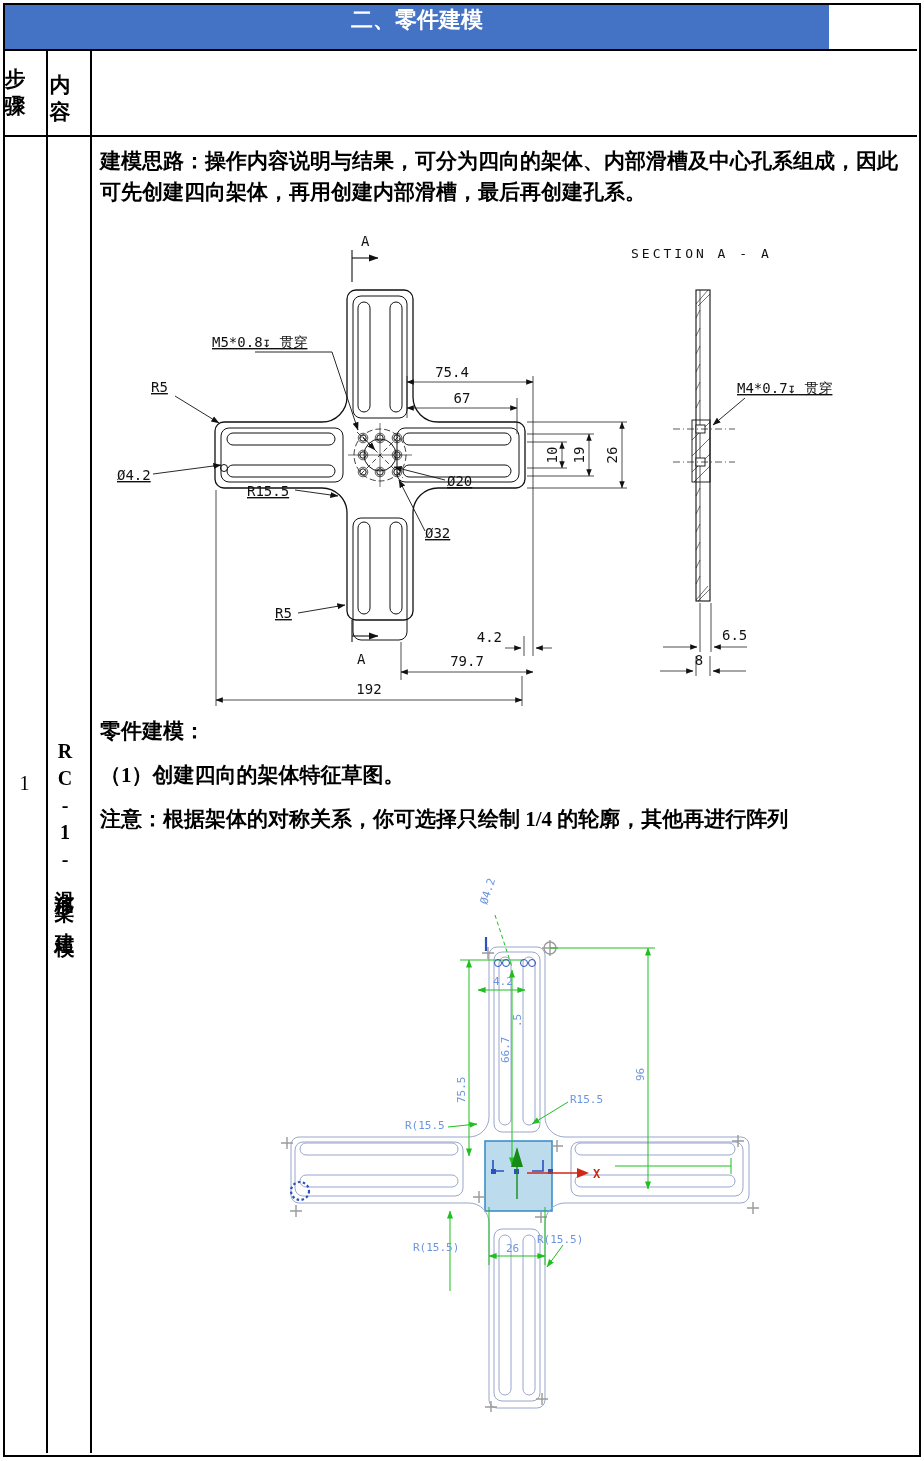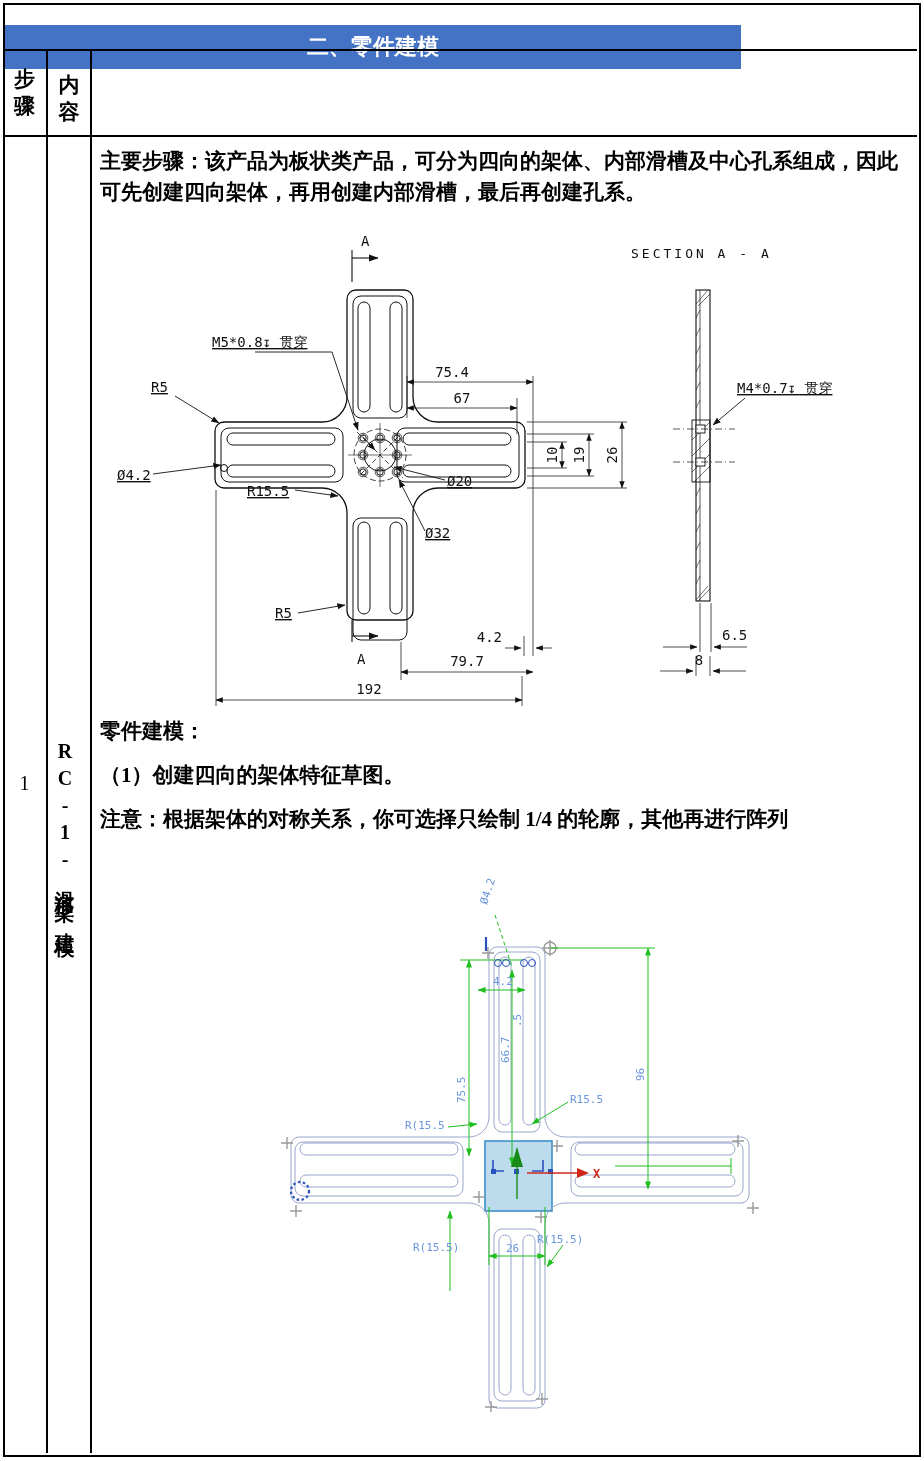--- a/index.html
+++ b/index.html
@@ -1,24 +1,24 @@
 <!DOCTYPE html>
 <html><head>
 <meta charset="utf-8">
 <style>
   html,body{margin:0;padding:0;background:#e8e8e8;}
   .page{position:relative;width:924px;height:1461px;background:#fff;
         font-family:"Liberation Serif","DejaVu Sans",serif;color:#000;overflow:hidden;}
   .abs{position:absolute;}
   .frame{position:absolute;left:3px;top:3px;width:914px;height:1450px;border:2px solid #000;}
   .hline,.vline{position:absolute;background:#000;}
-  .hdr{position:absolute;left:5px;top:5px;width:736px;height:44px;
-       display:flex;align-items:center;justify-content:center;
-       font-weight:bold;font-size:22px;margin-top:20px;}
-  .colcell{position:absolute;display:flex;align-items:center;justify-content:center;
+  .hdr{position:absolute;left:5px;top:5px;width:824px;height:44px;
+       display:flex;justify-content:center;
+       font-weight:bold;font-size:22px;}
+  .colcell{position:absolute;display:flex;align-items:center;
        font-weight:bold;font-size:21px;line-height:27px;text-align:center;}
   .wrapchar{word-break:break-all;width:24px;}
   .desc-hdr{position:absolute;display:flex;align-items:center;
        font-weight:bold;font-size:21px;}
   .body-text{position:absolute;font-weight:bold;font-size:21px;line-height:31px;}
   .step-no{position:absolute;font-size:20px;text-align:center;}
   .vertical-label{position:absolute;writing-mode:vertical-lr;text-orientation:upright;
        font-weight:bold;font-size:20px;letter-spacing:5px;text-align:center;}
   svg text{font-family:"DejaVu Sans Mono","DejaVu Sans",monospace;}
   .dimtxt{font-size:14px;fill:#111;}
@@ -44,21 +44,21 @@
   <div class="colcell" style="left:3px;top:51px;width:43px;height:84px;">
     <span class="wrapchar">步骤</span>
   </div>
   <div class="colcell" style="left:48px;top:57px;width:42px;height:84px;">
     <span class="wrapchar">内容</span>
   </div>
 
   <div class="step-no" style="left:3px;top:772px;width:43px;">1</div>
   <div class="vertical-label" style="left:52px;top:618px;width:36px;height:430px;">RC-1-滑移架-建模</div>
 
-  <div class="body-text" style="left:100px;top:146px;width:814px;">主要步骤：该产品为板状类产品，可分为四向的架体、内部滑槽及中心孔系组成，因此可先创建四向架体，再用创建内部滑槽，最后再创建孔系。</div>
+  <div class="body-text" style="left:100px;top:146px;width:814px;">建模思路：操作内容说明与结果，可分为四向的架体、内部滑槽及中心孔系组成，因此可先创建四向架体，再用创建内部滑槽，最后再创建孔系。</div>
   <div class="body-text" style="left:100px;top:716px;width:814px;">零件建模：</div>
   <div class="body-text" style="left:100px;top:760px;width:814px;">（1）创建四向的架体特征草图。</div>
   <div class="body-text" style="left:100px;top:804px;width:814px;font-family:Liberation Serif, serif;">注意：根据架体的对称关系，你可选择只绘制 1/4 的轮廓，其他再进行阵列</div>
   <div class="body-text" style="left:100px;top:1471px;width:814px;font-family:Liberation Mono, monospace;">（2）创建外型特征</div>
 
   <div class="abs" style="left:95px;top:228px;width:828px;height:488px;">
   <svg width="828" height="488" viewBox="0 0 828 488">
     <defs>
       <marker id="ab" viewBox="0 0 8 8" refX="7.6" refY="4" markerWidth="9" markerHeight="9" orient="auto-start-reverse">
         <path d="M0,1 L8,4 L0,7 z" fill="#111"></path>

